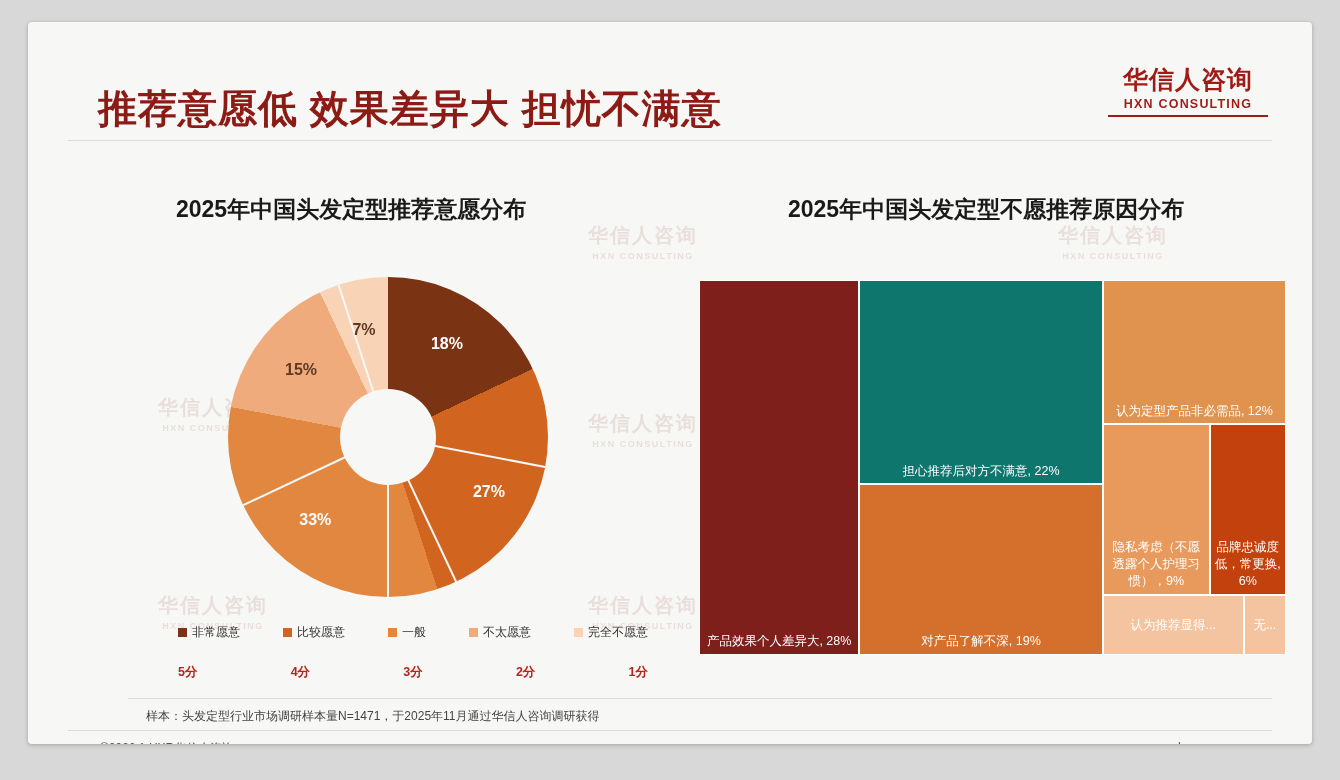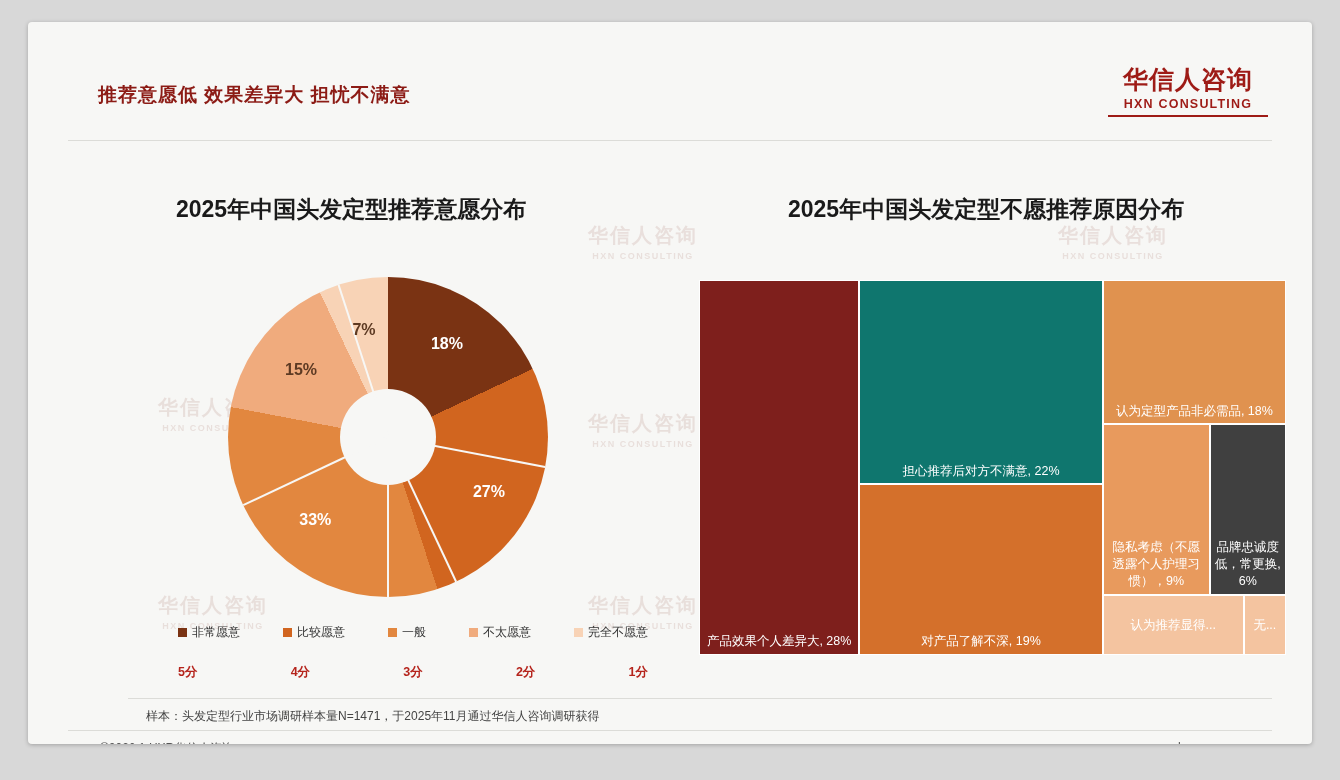--- a/index.html
+++ b/index.html
@@ -24,21 +24,21 @@
     background: #f7f7f5;
     border-radius: 4px;
     box-shadow: 0 1px 4px rgba(0,0,0,.25);
     overflow: hidden;
   }
   
   .title {
     position: absolute;
     left: 70px;
     top: 60px;
-    font-size: 19px;
+    font-size: 39px;
     font-weight: bold;
     color: #8c1b15;
     letter-spacing: 1px;
     white-space: nowrap;
   }
   .logo {
     position: absolute;
     right: 44px;
     top: 44px;
     width: 160px;
@@ -329,26 +329,26 @@
         <div class="tm-cell" style="left: 0%; top: 0%; width: 27.3%; height: 100%; background: rgb(126, 31, 28);">
           <span>产品效果个人差异大, 28%</span>
         </div>
         <div class="tm-cell" style="left: 27.3%; top: 0%; width: 41.5%; height: 54.5%; background: #0f766e;">
           <span>担心推荐后对方不满意, 22%</span>
         </div>
         <div class="tm-cell" style="left: 27.3%; top: 54.5%; width: 41.5%; height: 45.5%; background: rgb(212, 112, 43);">
           <span>对产品了解不深, 19%</span>
         </div>
         <div class="tm-cell" style="left: 68.8%; top: 0%; width: 31.2%; height: 38.5%; background: rgb(224, 146, 79);">
-          <span>认为定型产品非必需品, 18%</span>
+          <span>认为定型产品非必需品, 12%</span>
         </div>
         <div class="tm-cell" style="left: 68.8%; top: 38.5%; width: 18.2%; height: 45.5%; background: rgb(232, 154, 93);">
           <span>隐私考虑（不愿透露个人护理习惯），9%</span>
         </div>
-        <div class="tm-cell" style="left: 87%; top: 38.5%; width: 13%; height: 45.5%; background: #404040;">
+        <div class="tm-cell" style="left: 87%; top: 38.5%; width: 13%; height: 45.5%; background: #c2410c;">
           <span>品牌忠诚度低，常更换, 6%</span>
         </div>
         <div class="tm-cell center" style="left: 68.8%; top: 84%; width: 24%; height: 16%; background: rgb(244, 196, 160);">
           <span>认为推荐显得...</span>
         </div>
         <div class="tm-cell center" style="left: 92.8%; top: 84%; width: 7.2%; height: 16%; background: rgb(244, 196, 160);">
           <span>无...</span>
         </div>
       </div>
 

